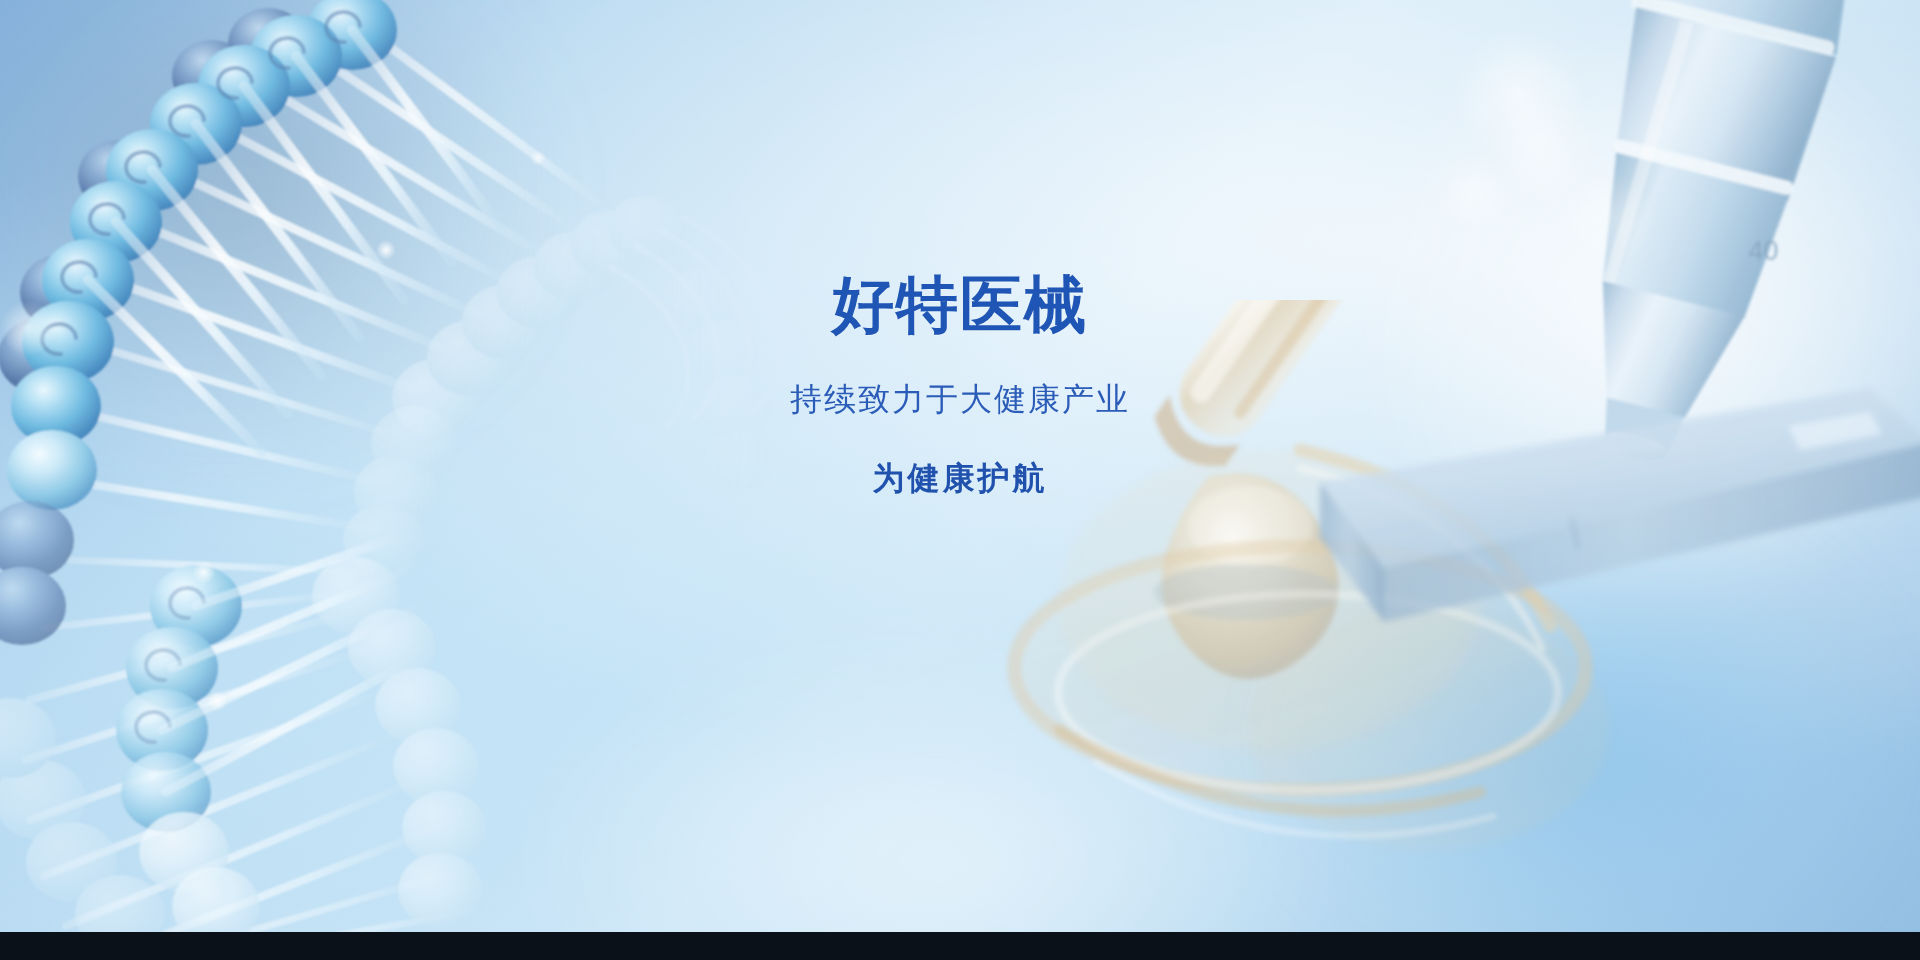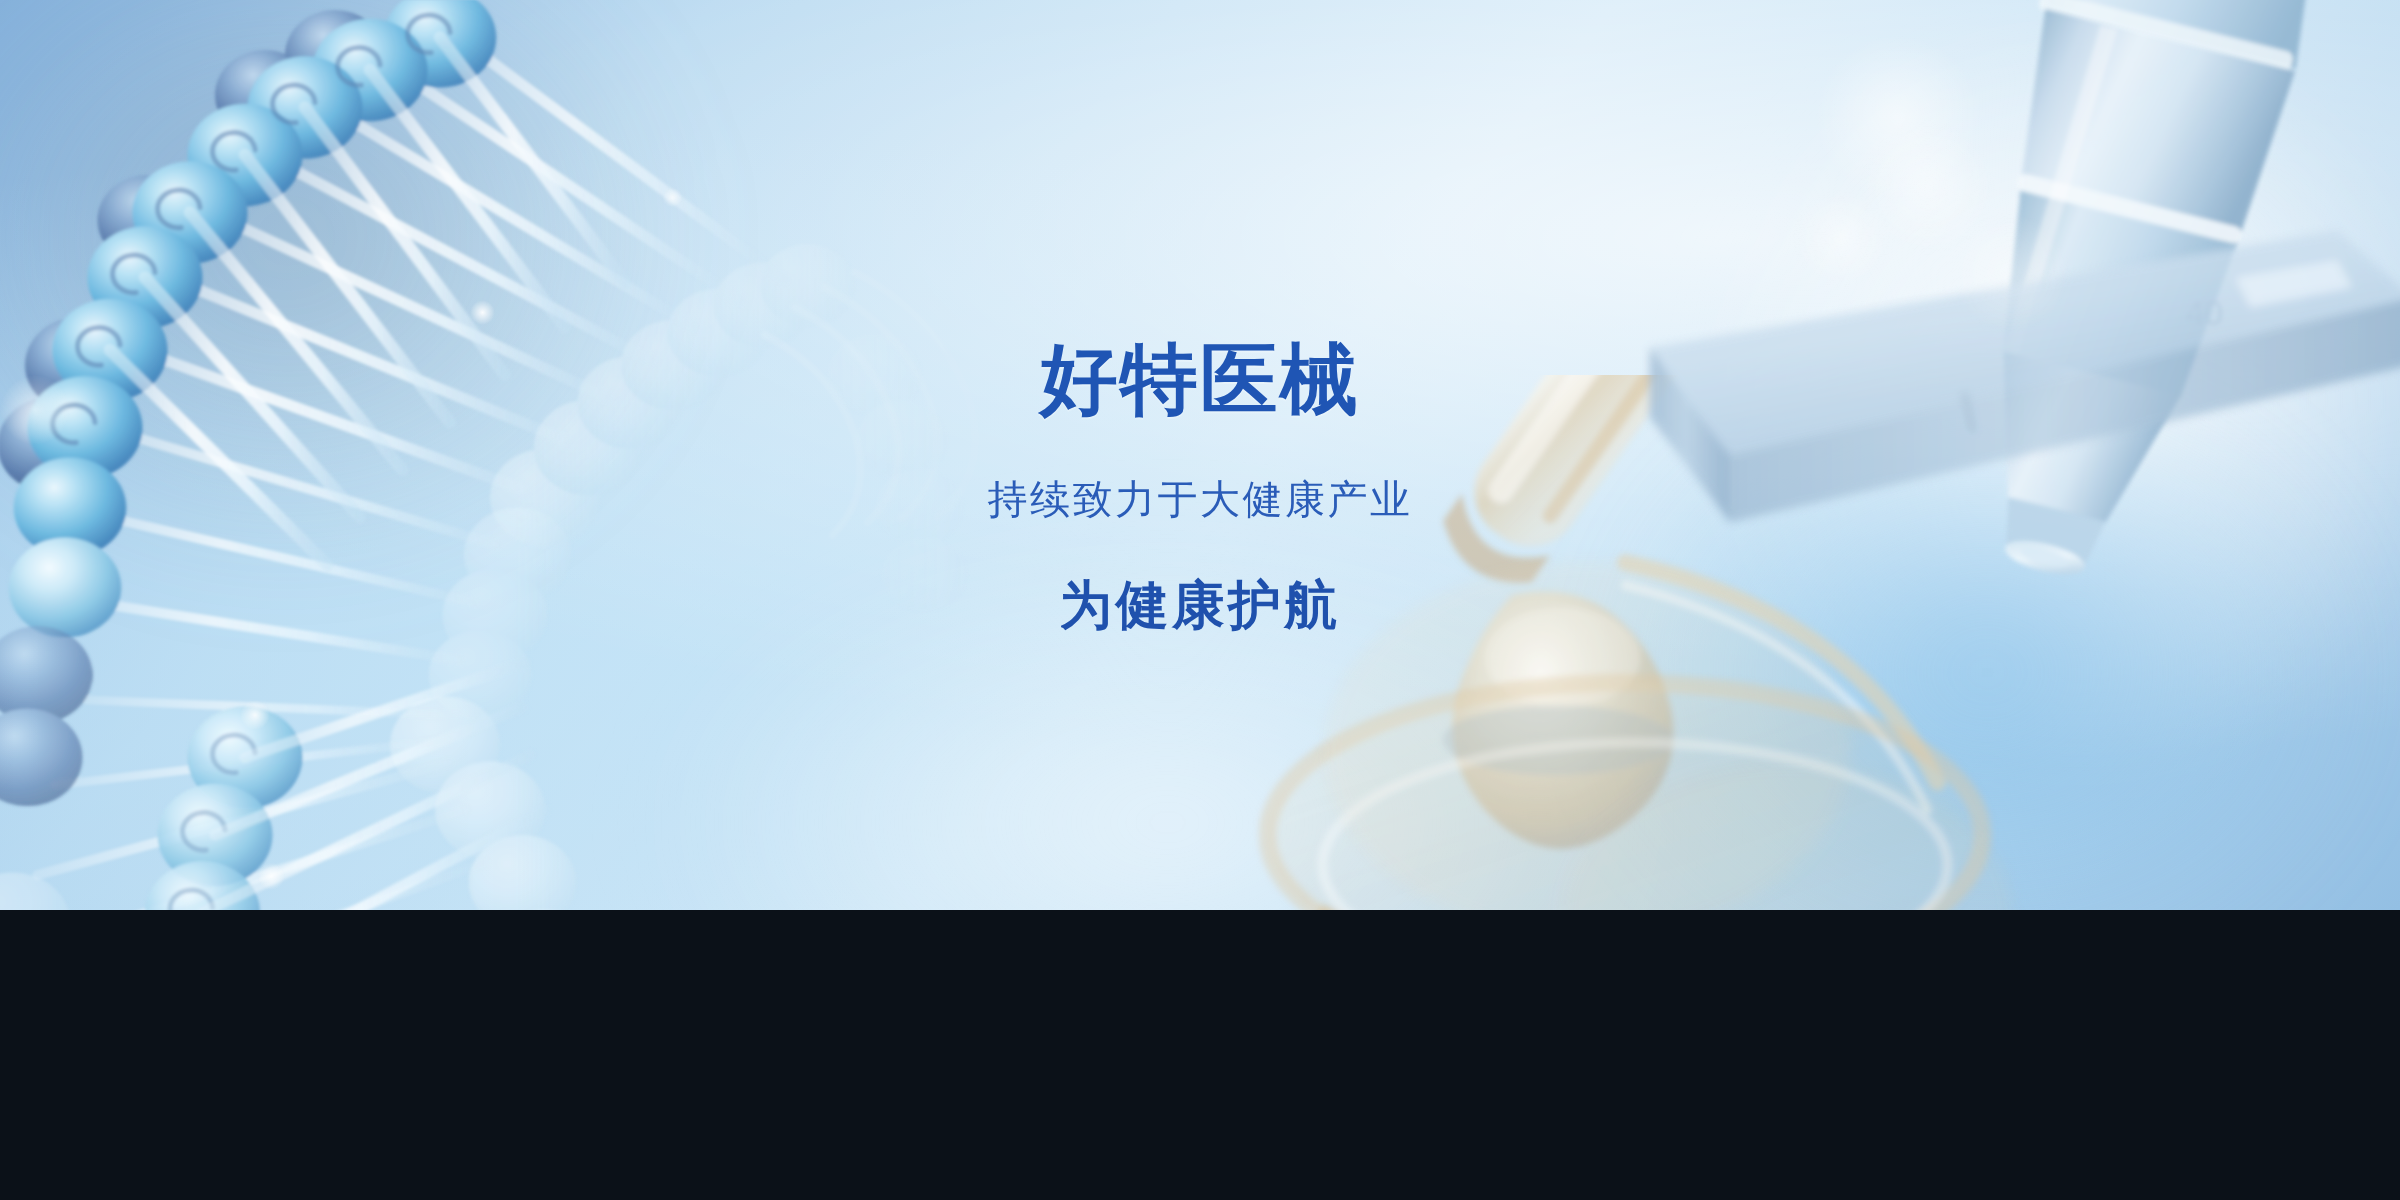--- a/index.html
+++ b/index.html
@@ -1,21 +1,21 @@
 <!DOCTYPE html>
 <html><head>
 <meta charset="utf-8">
 <title>好特医械</title>
 <style>
   html,body{margin:0;padding:0;background:#0b1118;}
   *{box-sizing:border-box;}
 
   .stage{
     position:relative;
-    width:1920px;height:728px;
+    width:1920px;height:932px;
     overflow:hidden;
     font-family:"Liberation Sans","DejaVu Sans",sans-serif;
     background:#bfdff3;
   }
 
   
   .bg-base{
     position:absolute;inset:0;
     background:
       radial-gradient(120% 95% at 72% 26%, rgba(255,255,255,.72) 0%, rgba(255,255,255,.30) 32%, rgba(255,255,255,0) 62%),
@@ -91,21 +91,21 @@
   }
   .hero-sub{
     font-size:32px;
     font-weight:400;
     letter-spacing:2px;
     color:#2a5cb8;
     line-height:1.1;
     margin:0 0 44px 0;
   }
   .hero-slogan{
-    font-size:42px;
+    font-size:32px;
     font-weight:700;
     letter-spacing:3px;
     color:#1f51ad;
     line-height:1.1;
     margin:0;
   }
 </style>
 </head>
 <body>
 

